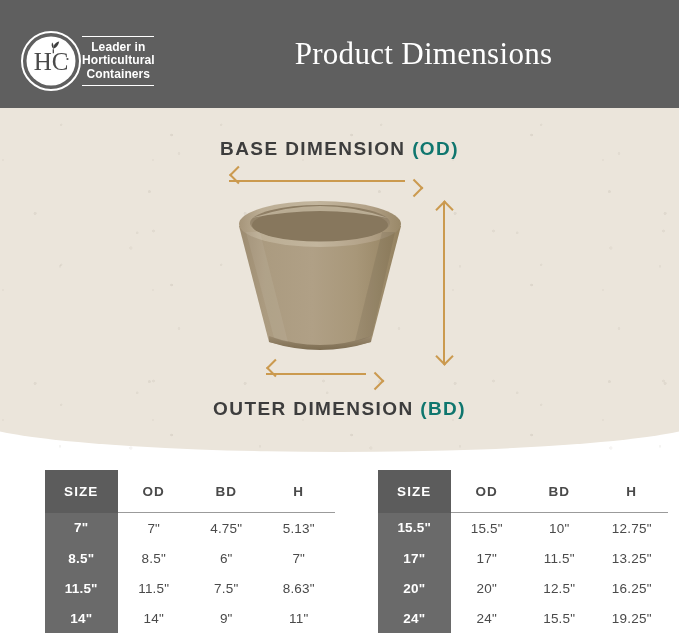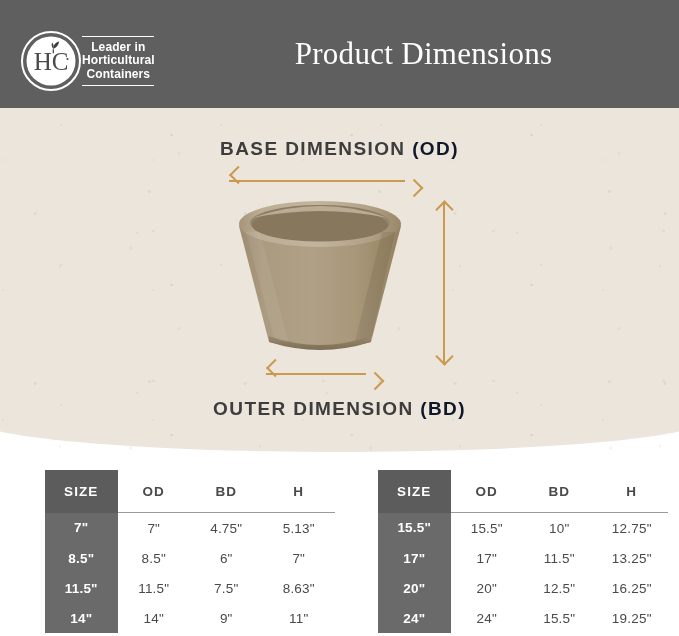--- a/index.html
+++ b/index.html
@@ -112,21 +112,21 @@
   }
 
   .label {
     position: absolute;
     font-size: 19px;
     font-weight: 700;
     letter-spacing: 1.4px;
     color: #3d3d3d;
     white-space: nowrap;
   }
-  .label .accent { color: #0f172a; }
+  .label .accent { color: #0f766e; }
 
   .lbl-od { left: 0; top: 30px; width: 679px; text-align: center; }
   .lbl-bd { left: 0; top: 290px; width: 679px; text-align: center; }
   .lbl-h  { left: 460px; top: 163px; }
 
   .arrow-h {
     position: absolute;
     height: 16px;
   }
   .arrow-h .shaft {

